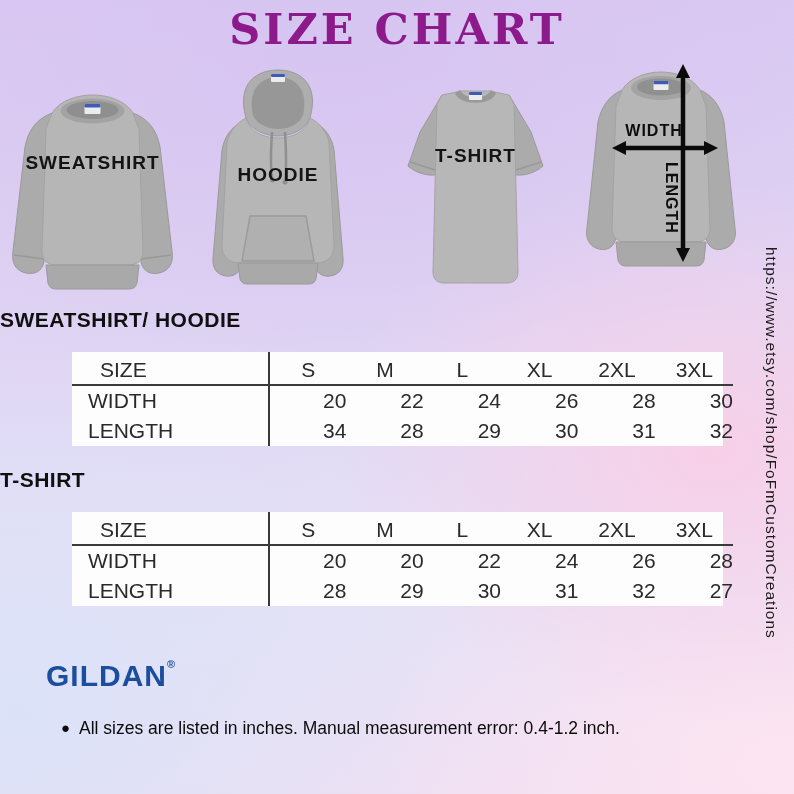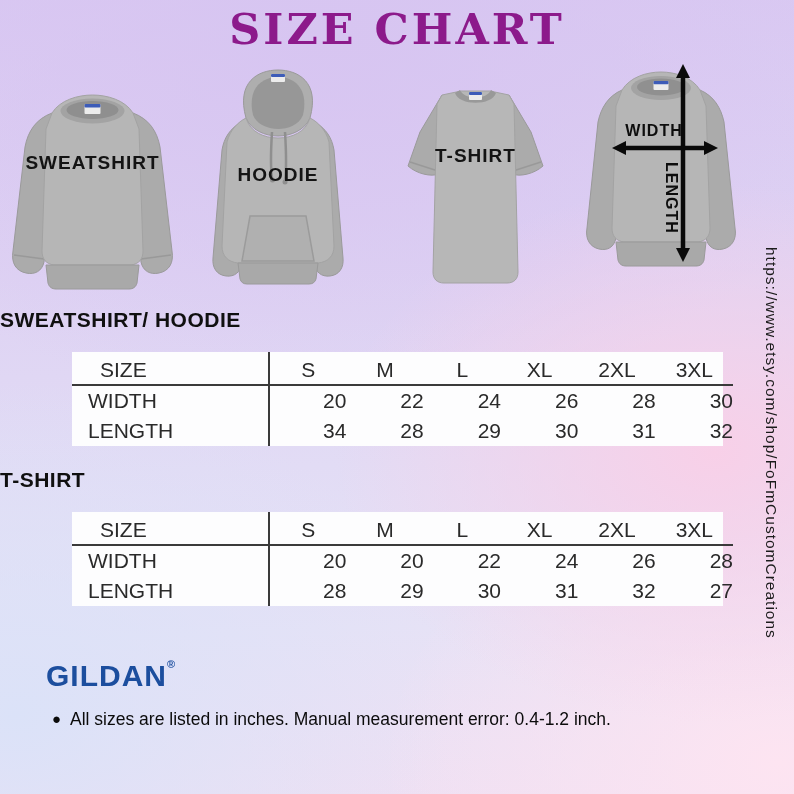--- a/index.html
+++ b/index.html
@@ -63,21 +63,21 @@
   .size-table .c0{width:168px;text-align:left;padding-left:16px;border-right:2px solid #3a3a3a;}
   .size-table th.c0{padding-left:28px;}
   
   .brand{
     position:absolute;left:46px;top:658px;
     font-weight:bold;font-size:30px;letter-spacing:1px;color:#1c4e9e;
   }
   .brand sup{font-size:11px;vertical-align:18px;letter-spacing:0;}
   .notes{position:absolute;left:20px;top:698px;width:700px;}
   .note{
-    margin:7px;font-size:17.5px;line-height:28px;color:#0b0b0b;text-indent:25px;
+    margin:16px;font-size:17.5px;line-height:28px;color:#0b0b0b;text-indent:25px;
   }
   .note .bullet{font-size:15px;margin-right:9px;position:relative;top:-1px;}
   
   .shop-url{
     position:absolute;right:12px;top:238px;height:410px;width:22px;
     writing-mode:vertical-rl;display:flex;align-items:center;justify-content:center;
     font-size:15.5px;letter-spacing:1px;color:#1b1b1b;
   }
 </style>
 </head>

